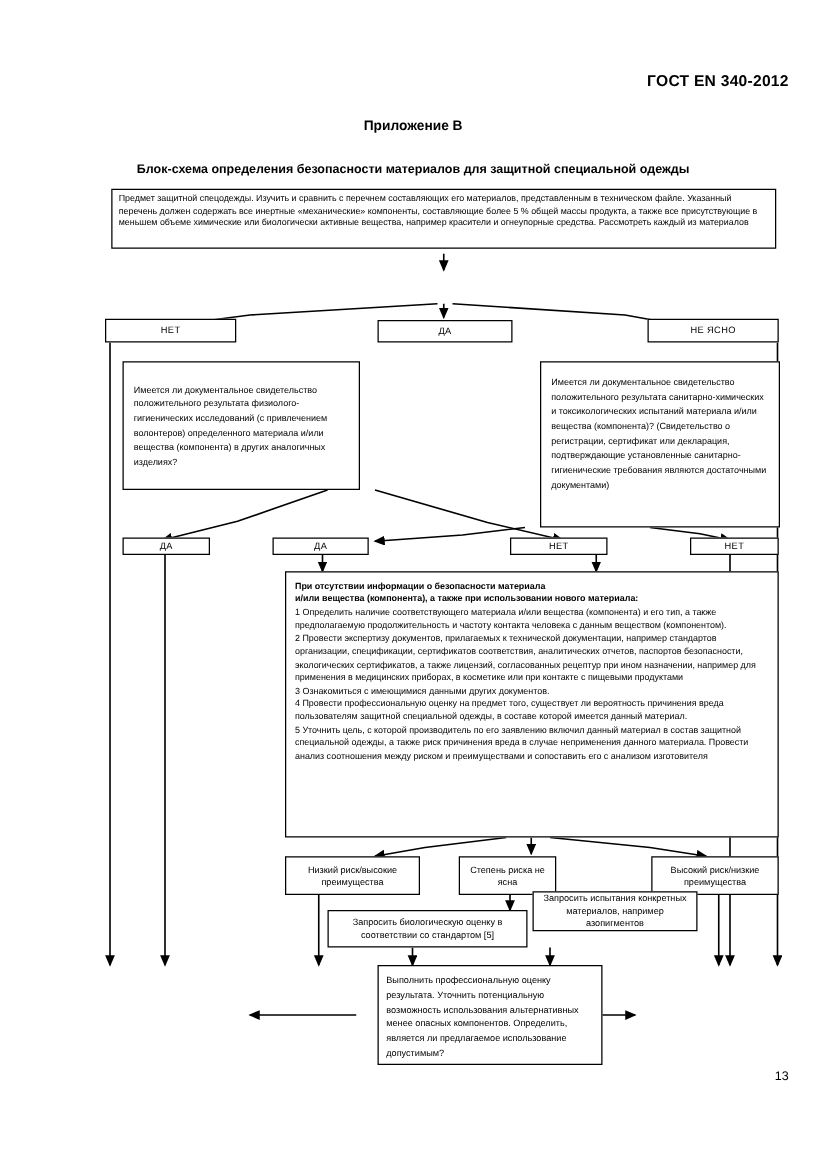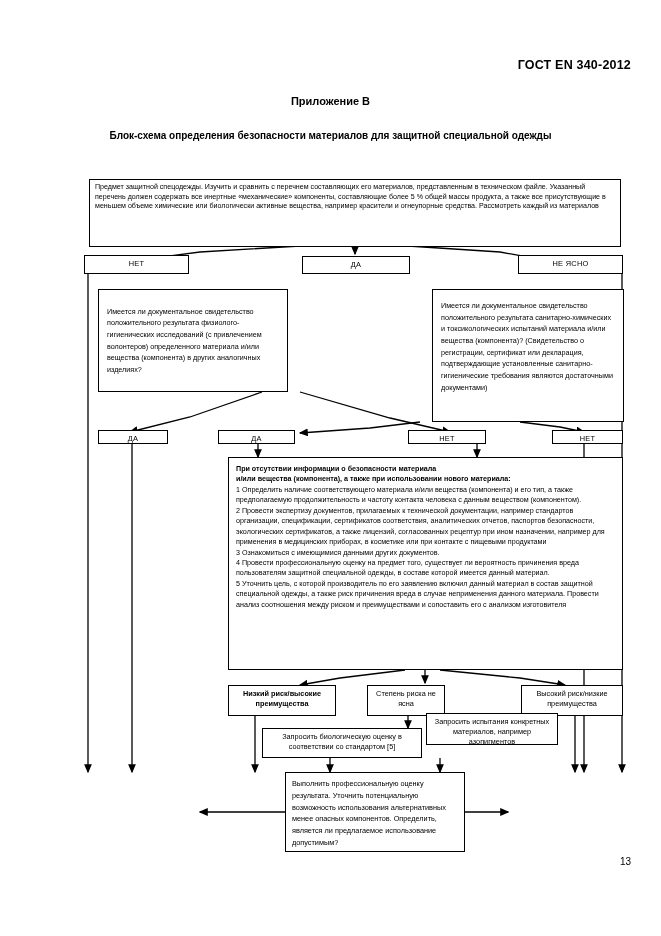--- a/index.html
+++ b/index.html
@@ -29,21 +29,21 @@
     font-size:10px;font-weight:bold;
   }
 
   
   .box{
     position:absolute;box-sizing:border-box;
     border:1.4px solid #000;background:#fff;
     font-size:7.1px;line-height:1.36;
     padding:3px 5px;
   }
-  .box.center{display:flex;justify-content:center;text-align:center;}
+  .box.center{display:flex;align-items:center;justify-content:center;text-align:center;}
   .box.centertxt{text-align:center;}
   .box.mid{display:flex;align-items:center;}
   .box p{margin:0;}
   .box .b{font-weight:bold;}
   .lbl{
     font-size:7.4px;letter-spacing:.3px;
   }
   .big-lbl{font-size:8.2px;letter-spacing:1px;}
 
   svg.wires{position:absolute;left:0;top:0;width:661px;height:936px;pointer-events:none;}
@@ -109,21 +109,21 @@
       <path d="M88,274 L88,772"></path>
 
       <path d="M132,443 L132,772"></path>
 
       <path d="M622,274 L622,772"></path>
 
       <path d="M584,443 L584,772"></path>
     </g>
   </svg>
 
-  <div class="box" style="left:89px;top:151px;width:532px;height:68px;margin-top:28px;">
+  <div class="box" style="left:89px;top:151px;width:532px;height:48px;">
     <p>Предмет защитной спецодежды. Изучить и сравнить с перечнем составляющих его материалов, представленным в техническом файле. Указанный перечень должен содержать все инертные «механические» компоненты, составляющие более 5 % общей массы продукта, а также все присутствующие в меньшем объеме химические или биологически активные вещества, например красители и огнеупорные средства. Рассмотреть каждый из материалов</p>
   </div>
 
 
   <div class="box center lbl" style="left:84px;top:255px;width:105px;height:19px;">
     <span>НЕТ</span>
   </div>
 
   <div class="box center lbl" style="left:302px;top:256px;width:108px;height:18px;">
     <span>ДА</span>
@@ -160,41 +160,41 @@
   <div class="box" style="left:228px;top:457px;width:395px;height:213px;padding:6px 7px;font-size:7.15px;line-height:1.46;">
     <p class="b">При отсутствии информации о безопасности материала</p>
     <p class="b">и/или вещества (компонента), а также при использовании нового материала:</p>
     <p>1 Определить наличие соответствующего материала и/или вещества (компонента) и его тип, а также предполагаемую продолжительность и частоту контакта человека с данным веществом (компонентом).</p>
     <p>2 Провести экспертизу документов, прилагаемых к технической документации, например стандартов организации, спецификации, сертификатов соответствия, аналитических отчетов, паспортов безопасности, экологических сертификатов, а также лицензий, согласованных рецептур при ином назначении, например для применения в медицинских приборах, в косметике или при контакте с пищевыми продуктами</p>
     <p>3 Ознакомиться с имеющимися данными других документов.</p>
     <p>4 Провести профессиональную оценку на предмет того, существует ли вероятность причинения вреда пользователям защитной специальной одежды, в составе которой имеется данный материал.</p>
     <p>5 Уточнить цель, с которой производитель по его заявлению включил данный материал в состав защитной специальной одежды, а также риск причинения вреда в случае неприменения данного материала. Провести анализ соотношения между риском и преимуществами и сопоставить его с анализом изготовителя</p>
   </div>
 
-  <div class="box center" style="left:228px;top:685px;width:108px;height:31px;font-size:7.3px;line-height:1.35;font-weight:bold;">
+  <div class="box center" style="left:228px;top:685px;width:108px;height:31px;font-size:7.3px;line-height:1.35;">
     <span>Низкий риск/высокие преимущества</span>
   </div>
 
   <div class="box center" style="left:367px;top:685px;width:78px;height:31px;font-size:7.3px;line-height:1.35;">
     <span>Степень риска не ясна</span>
   </div>
 
   <div class="box center" style="left:521px;top:685px;width:102px;height:31px;font-size:7.3px;line-height:1.35;">
     <span>Высокий риск/низкие преимущества</span>
   </div>
 
   <div class="box center" style="left:262px;top:728px;width:160px;height:30px;font-size:7.3px;line-height:1.4;">
     <span>Запросить биологическую оценку в соответствии со стандартом [5]</span>
   </div>
 
   <div class="box center" style="left:426px;top:713px;width:132px;height:32px;font-size:7.3px;line-height:1.4;">
     <span>Запросить испытания конкретных материалов, например азопигментов</span>
   </div>
 
-  <div class="box" style="left:285px;top:772px;width:180px;height:80px;padding:5px 6px;font-size:7.3px;line-height:1.62;">
+  <div class="box" style="left:302px;top:772px;width:180px;height:80px;padding:5px 6px;font-size:7.3px;line-height:1.62;">
     <p>Выполнить профессиональную оценку результата. Уточнить потенциальную возможность использования альтернативных менее опасных компонентов. Определить, является ли предлагаемое использование допустимым?</p>
   </div>
 
 
 
   <div class="pageno">13</div>
 
 </div>
 
 </body></html>

